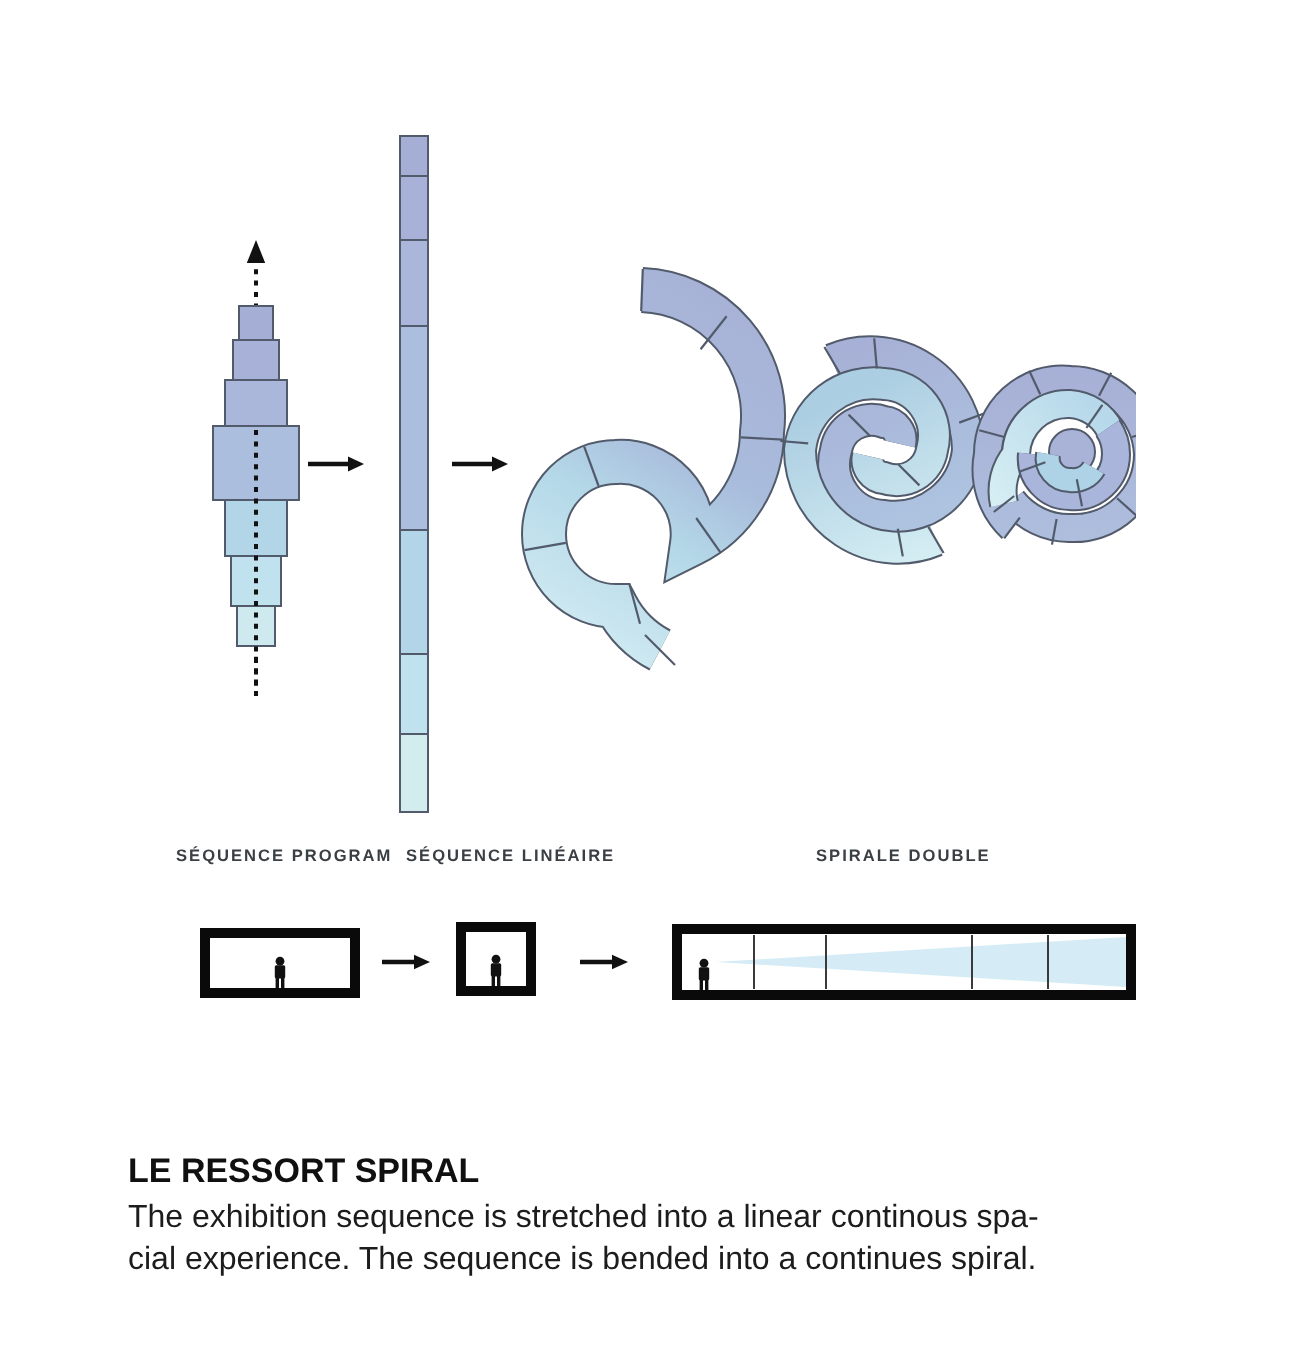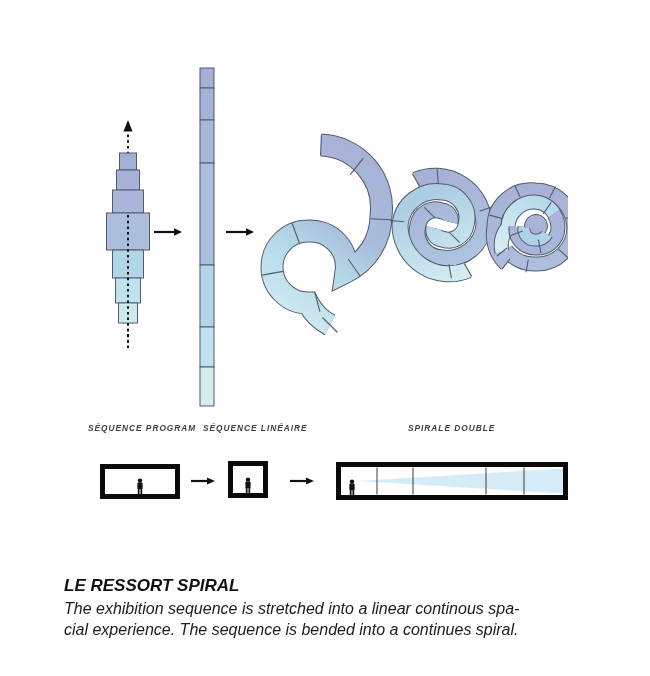--- a/index.html
+++ b/index.html
@@ -1,17 +1,17 @@
 <!DOCTYPE html>
 <html><head>
 <meta charset="utf-8">
 <style>
   html,body{margin:0;padding:0;background:#ffffff;}
   .page{position:relative;width:568px;height:676px;background:#ffffff;overflow:hidden;
-        font-family:"Liberation Sans",sans-serif;font-style:italic;}
+        font-family:"Liberation Sans",sans-serif;}
   svg{display:block}
   
   .band-o{fill:none;stroke:#525b6b;}
   .band-f{fill:none;}
   .tick{stroke:#525b6b;stroke-width:1.1;}
   .cut{stroke:#525b6b;stroke-width:1.1;}
   .blk{stroke:#525b6b;stroke-width:1;}
   .arrow{stroke:#111111;stroke-width:2.2;}
   .arrowhead{fill:#111111;}
   .dash{stroke:#111111;stroke-width:2;stroke-dasharray:2.5 3.2;}

